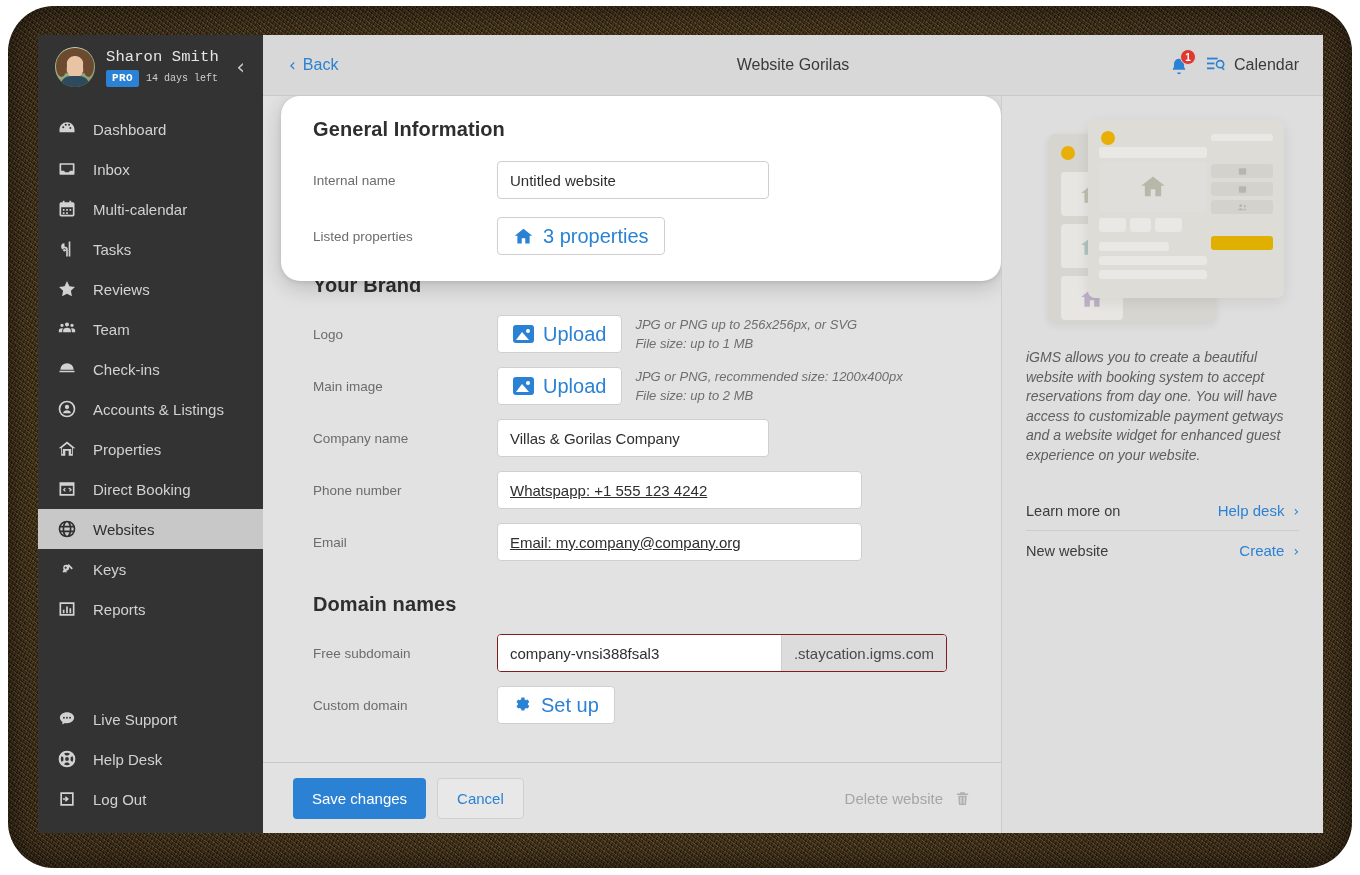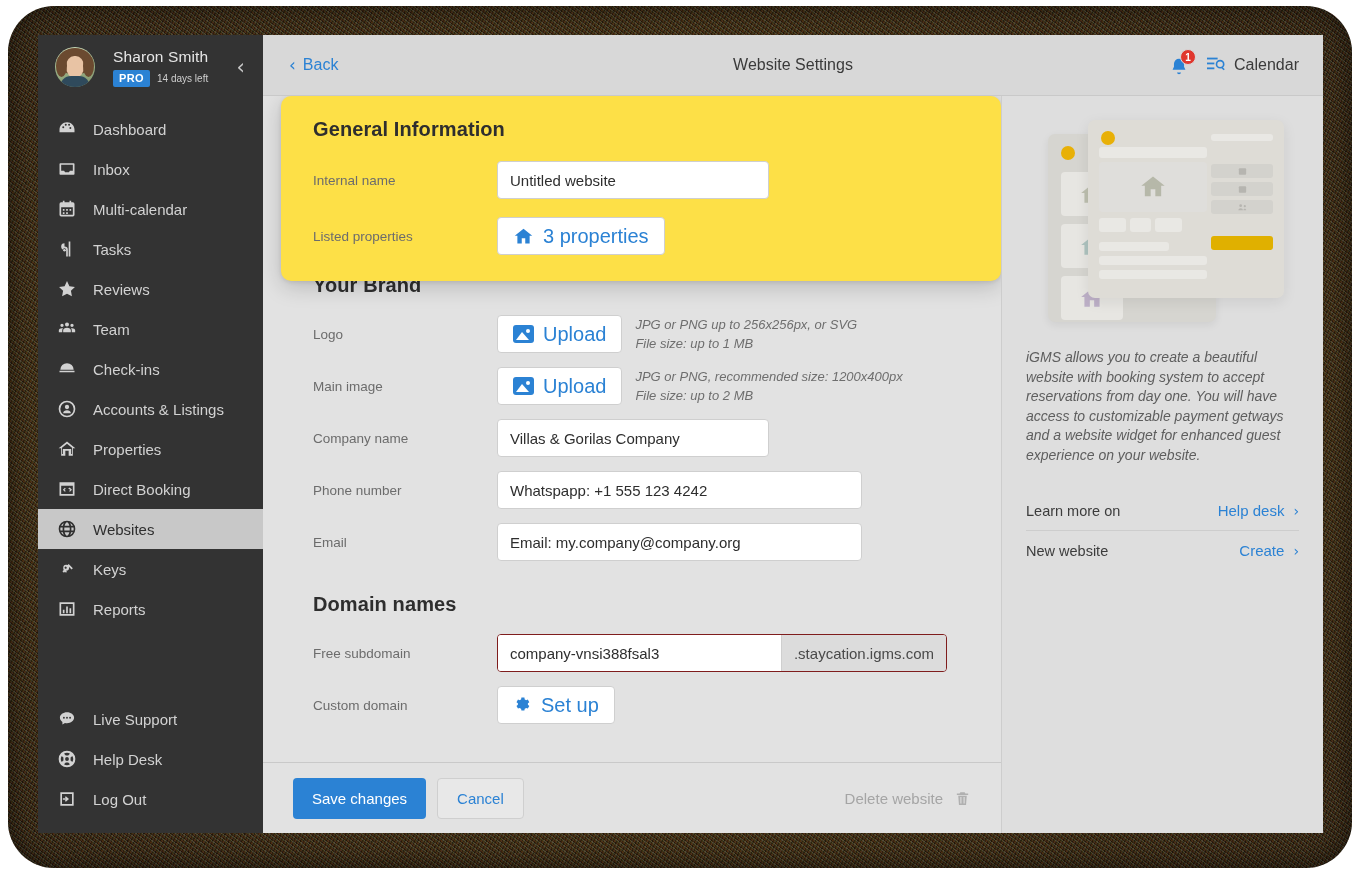--- a/index.html
+++ b/index.html
@@ -69,21 +69,21 @@
     border-radius:50%; background:#6b4a30;
   }
   .avatar .hair3 {
     position:absolute; right:1px; top:8px; width:11px; height:22px;
     border-radius:50%; background:#6b4a30;
   }
   .avatar .body {
     position:absolute; left:5px; bottom:0; width:30px; height:11px;
     border-radius: 14px 14px 0 0; background:#2f4a5c;
   }
-  .user-meta { margin-left: 18px; flex: 1 1 auto; }
+  .user-meta { margin-left: 11px; flex: 1 1 auto; font-family: Liberation Mono, monospace; }
   .user-name {
     color:#e6e6e6; font-size:15.5px; line-height:18px; letter-spacing:.1px;
   }
   .user-sub { margin-top:4px; display:flex; align-items:center; gap:7px; }
   .pro-badge {
     background:#2b82d4; color:#fff; font-size:11px; font-weight:bold;
     padding:2px 6px 3px; border-radius:2px; letter-spacing:.4px;
   }
   .days-left { color:#cfcfcf; font-size:10px; }
   .collapse-btn {
@@ -149,21 +149,21 @@
   #body { flex:1 1 auto; display:flex; min-height:0; }
   #content {
     flex:1 1 auto; position:relative; min-width:0;
     background:#e2e2e2; display:flex; flex-direction:column;
   }
   #scroll { flex:1 1 auto; position:relative; overflow:hidden; }
 
   
   .elevated-card {
     position:absolute; left:18px; top:0; width:720px;
-    background:#fde047; border-radius:10px;
+    background:#ffffff; border-radius:19px;
     box-shadow: 0 6px 22px rgba(0,0,0,.18), 0 1px 4px rgba(0,0,0,.10);
     padding:22px 0 26px 0;
     z-index:3;
   }
 
   .section-title {
     font-size:20px; color:#2e2e2e; font-weight:bold;
     padding-left:32px; letter-spacing:.1px;
   }
   .card-title { margin-bottom:20px; }
@@ -179,21 +179,21 @@
   .field-ctrl { display:flex; align-items:flex-end; }
 
   .txt-input {
     height:38px; background:#fff;
     border:1px solid #cfcfcf; border-radius:4px;
     font-size:15px; color:#2e2e2e;
     padding:0 12px; display:flex; align-items:center;
     font-family:"Liberation Sans", sans-serif;
   }
   .w-narrow { width:272px; }
-  .w-wide   { width:365px; }
+  .w-wide   { width:365px;text-decoration:underline; }
 
   .btn-light {
     height:38px; background:#fff; border:1px solid #cfcfcf; border-radius:4px;
     display:flex; align-items:center; gap:9px; padding:0 15px;
     cursor:pointer; color:#2b82d4; font-size:20px;
   }
 
   .home-ico svg { width:21px; height:21px; fill:#2b82d4; display:block; }
   .img-ico {
     width:21px; height:18px; background:#2b82d4; border-radius:3px;
@@ -494,21 +494,21 @@
     </div>
   </div>
 
   <div id="main">
 
     <div id="topbar">
       <div class="back-btn">
         <span class="back-chev">‹</span>
         <span>Back</span>
       </div>
-      <div class="topbar-title">Website Settings</div>
+      <div class="topbar-title">Website Gorilas</div>
       <div class="topbar-right">
         <div class="bell-wrap">
           <svg viewBox="0 0 24 24">
               <path d="M12 3a5.5 5.5 0 00-5.5 5.5v3.2L5 15h14l-1.5-3.3V8.5A5.5 5.5 0 0012 3zm0 17a2.3 2.3 0 002.2-2h-4.4A2.3 2.3 0 0012 20z"></path>
             </svg>
           <span class="bell-badge">1</span>
         </div>
         <div class="cal-btn">
           <svg viewBox="0 0 24 22">
               <rect x="1" y="2" width="13" height="2.2" fill="#2b82d4"></rect>

